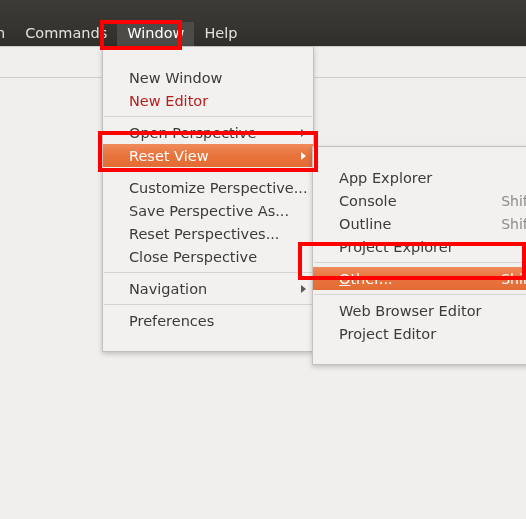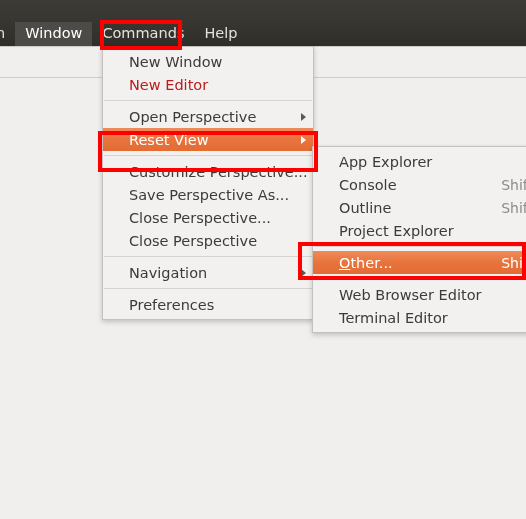--- a/index.html
+++ b/index.html
@@ -65,21 +65,21 @@
     background: #4c4b47;
     color: #ffffff;
   }
 
   
   .menu-popup {
     position: absolute;
     background: #f2f1ef;
     border: 1px solid #c3c1bd;
     box-shadow: 0 2px 5px rgba(0,0,0,0.20);
-    padding: 3px 0;
+    padding: 19px 0;
     box-sizing: border-box;
     font-size: 14.5px;
   }
   #window-menu {
     left: 102px;
     top: 46px;
     width: 212px;
   }
   #showview-submenu {
     left: 312px;
@@ -152,22 +152,22 @@
   #anno-other     { left: 298px; top: 242px; width: 228px; height: 38px; }
 </style>
 </head>
 <body>
 
 <div id="app-background"></div>
 <div id="toolbar-strip"></div>
 
 <div id="menubar">
     <div class="menubar-item clipped">n</div>
+    <div class="menubar-item">Commands</div>
     <div class="menubar-item active">Window</div>
-    <div class="menubar-item">Commands</div>
     <div class="menubar-item">Help</div>
   </div>
 
 <div class="menu-popup" id="window-menu">
     <div class="menu-item">
       <span class="label">New Window</span>
     </div>
     <div class="menu-item disabled">
       <span class="label">New Editor</span>
     </div>
@@ -181,21 +181,21 @@
       <span class="submenu-arrow"></span>
     </div>
     <div class="menu-separator"></div>
     <div class="menu-item">
       <span class="label">Customize Perspective...</span>
     </div>
     <div class="menu-item">
       <span class="label">Save Perspective As...</span>
     </div>
     <div class="menu-item">
-      <span class="label">Close Perspective...</span>
+      <span class="label">Reset Perspectives...</span>
     </div>
     <div class="menu-item">
       <span class="label">Close Perspective</span>
     </div>
     <div class="menu-separator"></div>
     <div class="menu-item">
       <span class="label">Navigation</span>
       <span class="submenu-arrow"></span>
     </div>
     <div class="menu-separator"></div>
@@ -222,19 +222,19 @@
     <div class="menu-separator"></div>
     <div class="menu-item selected">
       <span class="label"><span class="mnemonic">O</span>ther...</span>
       <span class="accel">Shift</span>
     </div>
     <div class="menu-separator"></div>
     <div class="menu-item">
       <span class="label">Web Browser Editor</span>
     </div>
     <div class="menu-item">
-      <span class="label">Terminal Editor</span>
+      <span class="label">Project Editor</span>
     </div>
   </div>
 
 <div class="anno-box" id="anno-window"></div>
 <div class="anno-box" id="anno-showview"></div>
 <div class="anno-box" id="anno-other"></div>
 
 </body></html>

